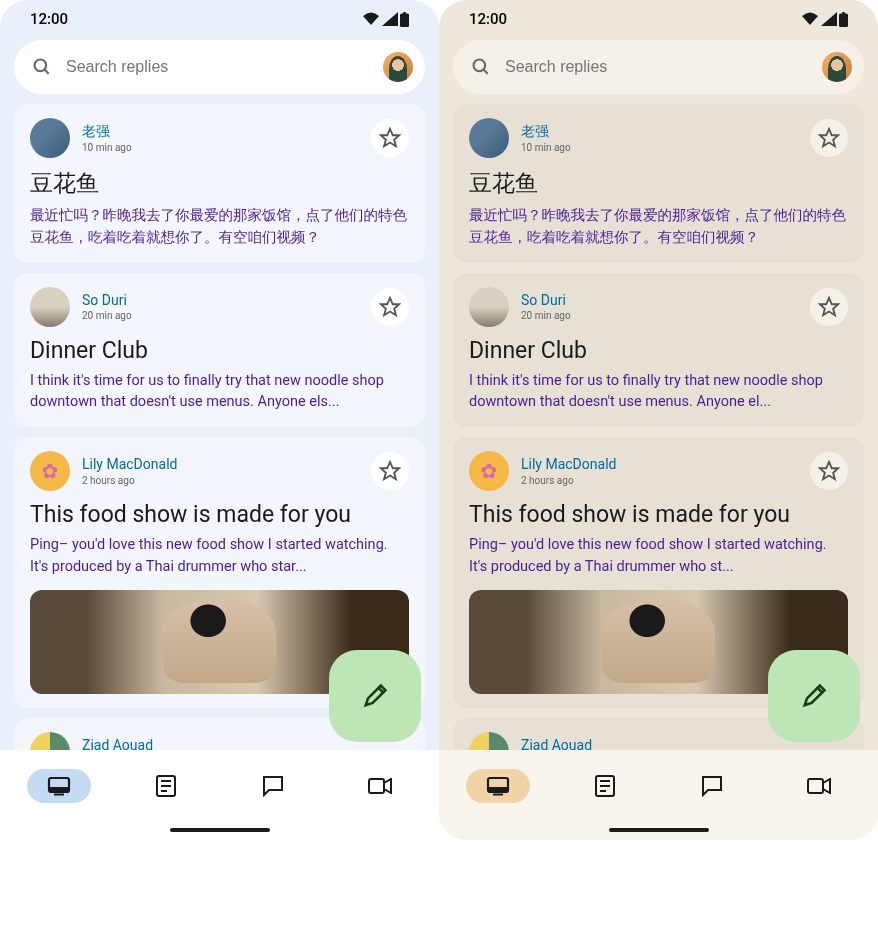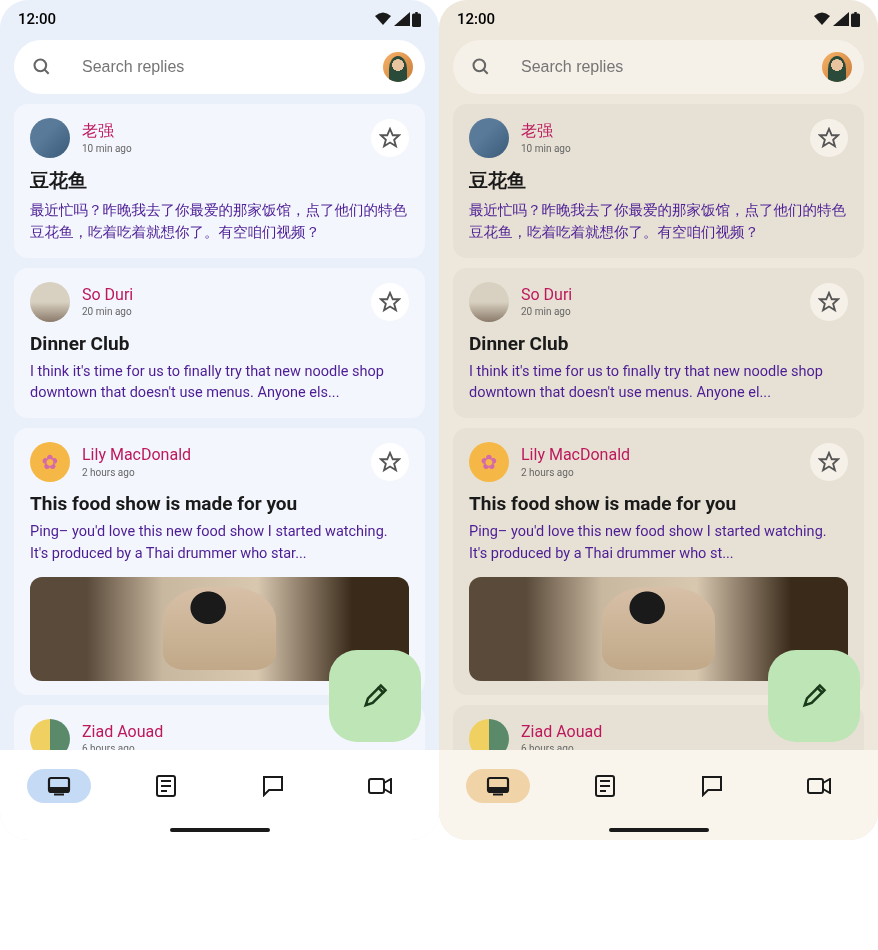--- a/index.html
+++ b/index.html
@@ -18,21 +18,21 @@
   position: relative;
   display: flex;
   flex-direction: column;
 }
 .phone-left { background: #eaf0fa; }
 .phone-right { background: #ede7dc; }
 .statusbar {
   display: flex;
   justify-content: space-between;
   align-items: center;
-  padding: 10px 18px 6px;
+  padding: 10px 30px 6px;
   font-size: 15px;
   font-weight: 500;
 }
 .status-icons { display: flex; gap: 2px; align-items: center; }
 .searchbar {
   margin: 6px 14px 10px;
   background: #fff;
   border-radius: 30px;
   height: 54px;
   display: flex;
@@ -41,21 +41,20 @@
   gap: 14px;
 }
 .phone-right .searchbar { background: #f6f1e8; }
 .searchbar input {
   border: none;
   flex: 1;
   font-size: 16px;
   background: transparent;
   color: #555;
   outline: none;
-  margin-left: 16px;
 }
 .avatar-sm {
   width: 30px; height: 30px; border-radius: 50%;
   background: linear-gradient(135deg,#f7b267,#c97c3a);
   position: relative;
   overflow: hidden;
 }
 .avatar-sm::after {
   content:''; position:absolute; inset:4px 6px 0 6px;
   background: radial-gradient(circle at 50% 35%, #e8c5a0 30%, transparent 31%),
@@ -86,30 +85,30 @@
   width: 40px; height: 40px; border-radius: 50%;
   flex-shrink: 0;
   background: #ccc;
 }
 .av1 { background: linear-gradient(135deg,#5a7a9a 40%,#3a5a7a); }
 .av2 { background: linear-gradient(180deg,#d8d0c0 50%,#8a7a6a); }
 .av3 { background: radial-gradient(circle,#f5b847 60%,#f5b847); position:relative; }
 .av3::after{ content:'✿'; position:absolute; inset:0; display:flex;align-items:center;justify-content:center; color:#d46aa8; font-size:20px;}
 .av4 { background: linear-gradient(90deg,#f0d060 50%,#5a8a6a 50%); }
 .card-meta { flex: 1; line-height: 1.3; }
-.card-name { font-size: 16px; color: #be185d; }
+.card-name { font-size: 14px; color: #0369a1; }
 .card-time { font-size: 10px; color: #666; }
 .star-btn {
   width: 38px; height: 38px; border-radius: 50%;
   background: #fff;
   display: flex; align-items: center; justify-content: center;
   flex-shrink: 0;
 }
 .phone-right .star-btn { background: #f6f1e8; }
-.card-title { font-size: 19px; font-weight: 700; margin-bottom: 6px; color: #1a1a1a; }
+.card-title { font-size: 23px; font-weight: 400; margin-bottom: 6px; color: #1a1a1a; }
 .card-body { font-size: 14.5px; color: #4c1d95; line-height: 1.5; }
 .card-image {
   margin-top: 12px;
   height: 104px;
   border-radius: 12px;
   background: linear-gradient(90deg,#5a4a3a 15%,#c8b8a0 35%,#d8c8b0 60%,#3a2a1a 85%);
   position: relative;
   overflow: hidden;
 }
 .card-image::before {

